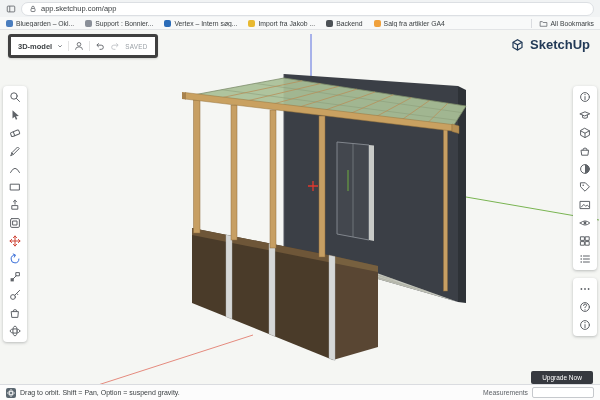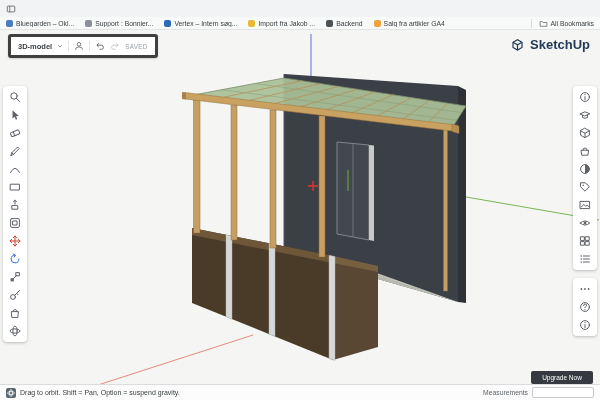--- a/index.html
+++ b/index.html
@@ -45,20 +45,27 @@
     padding:0 2px;background:#fff;box-sizing:content-box;}
 </style>
 </head>
 <body>
 
 <div class="chrome-top">
   <svg width="10" height="10" viewBox="0 0 12 12" fill="none" stroke="#5f6368" stroke-width="1">
     <rect x="1.5" y="2.5" width="9" height="7" rx="1"></rect>
       <path d="M4.5 2.5 4.5 9.5"></path>
   </svg>
+  <div class="omnibox">
+    <svg width="8" height="8" viewBox="0 0 12 12" fill="none" stroke="#5f6368" stroke-width="1.2">
+      <rect x="3" y="5.2" width="6" height="4.6" rx="1"></rect>
+        <path d="M4 5 V3.8a2 2 0 0 1 4 0 V5"></path>
+    </svg>
+    <span class="url">app.sketchup.com/app</span>
+  </div>
 </div>
 
 <div class="bookmarks-bar">
   <div class="bm-list" id="bookmarks">
       <div class="bm-chip">
         <span class="favicon" style="background: rgb(74, 125, 190);"></span>
         <span class="bm-label">Bluegarden – Okl...</span>
       </div>
       <div class="bm-chip">
         <span class="favicon" style="background: rgb(138, 143, 152);"></span>

